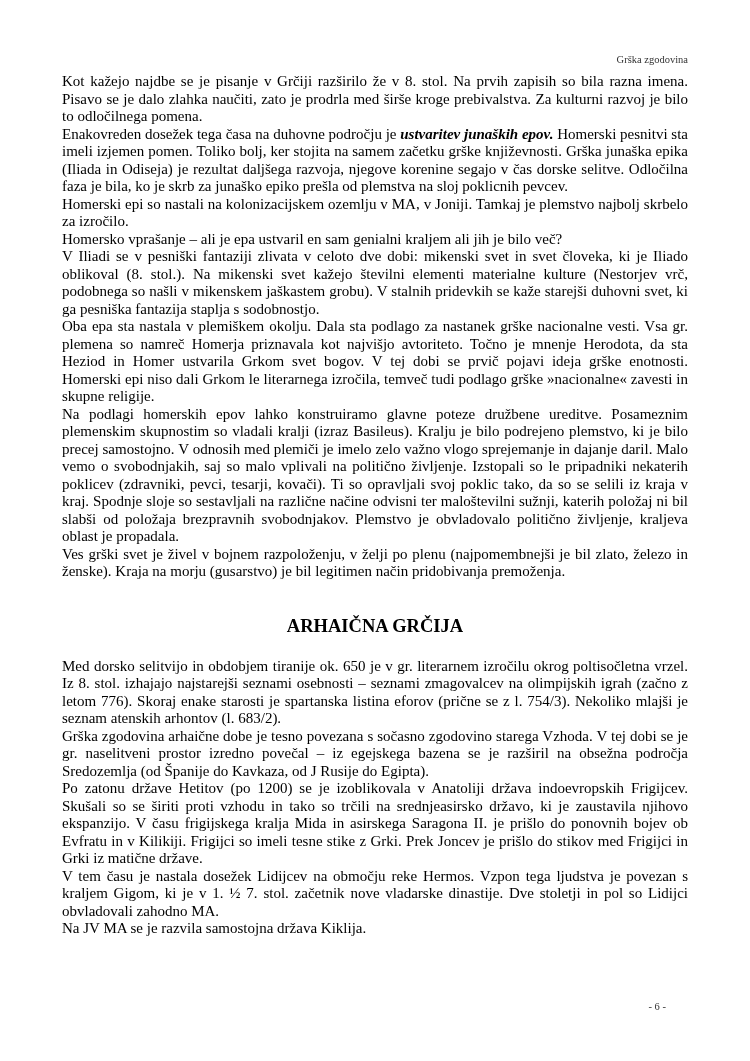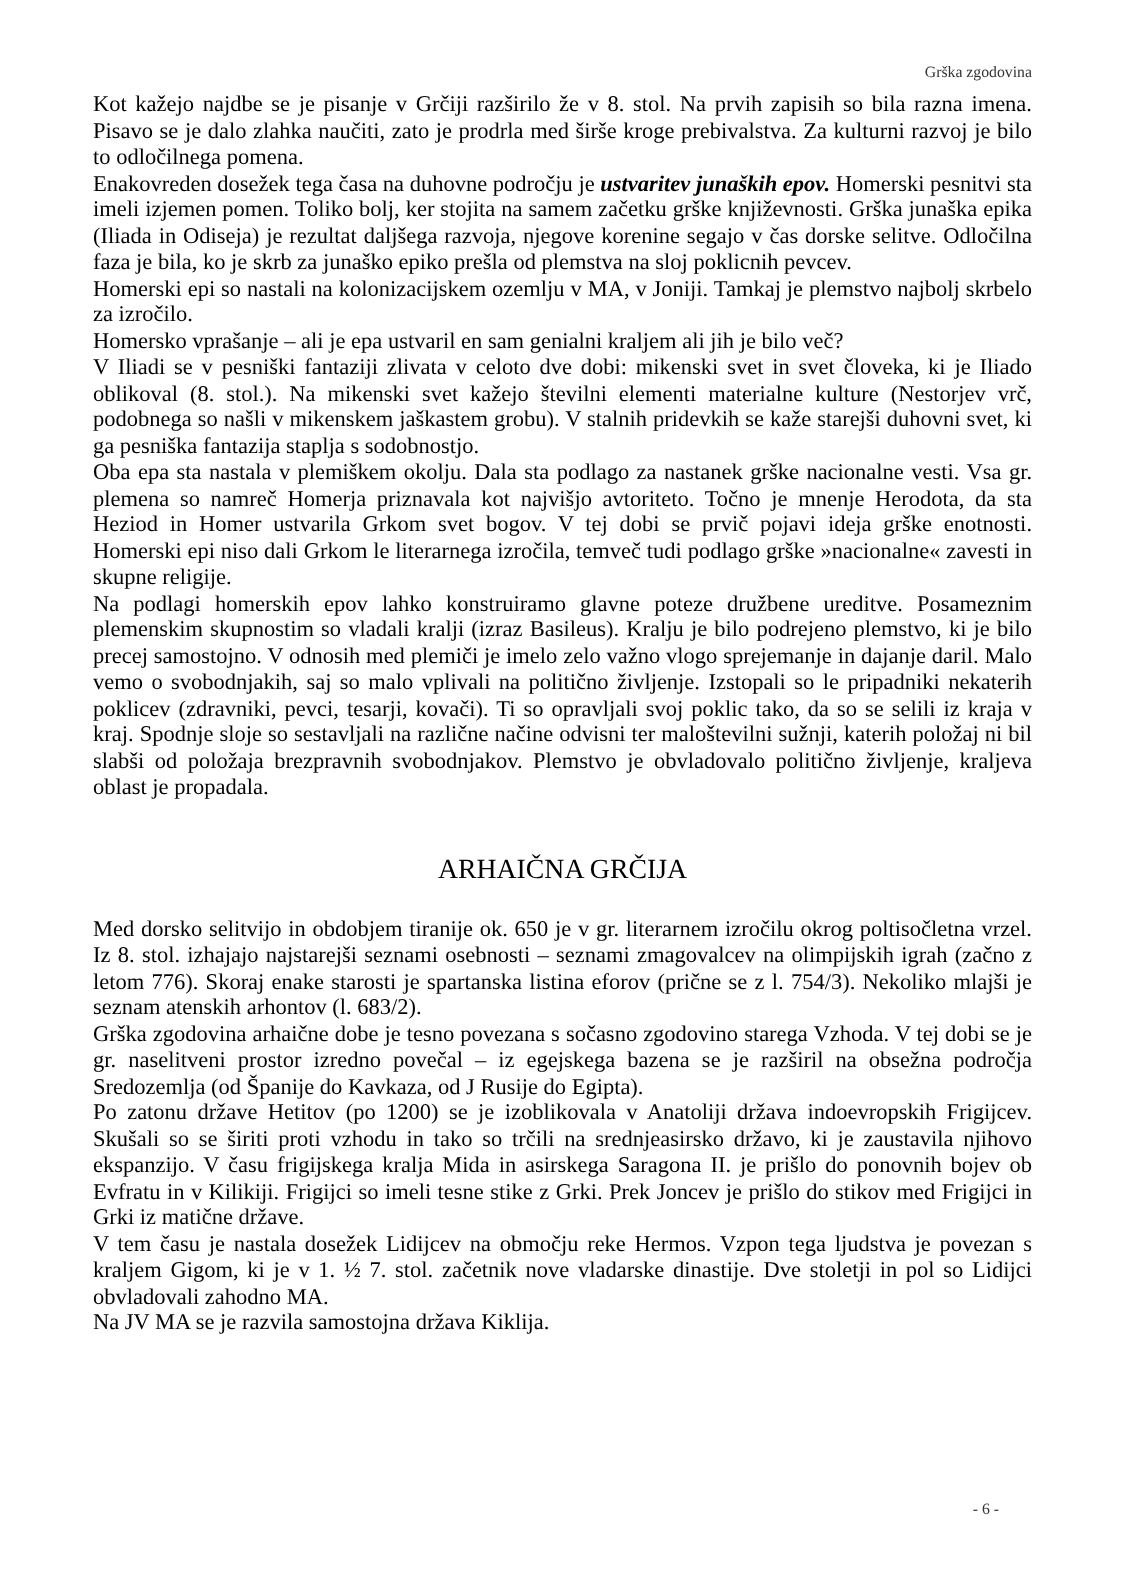--- a/index.html
+++ b/index.html
@@ -6,39 +6,39 @@
   body {
     width: 750px;
     height: 1061px;
     background: #ffffff;
     color: #000000;
     font-family: "Liberation Serif", serif;
     position: relative;
     overflow: hidden;
   }
   .page {
-    padding: 43px 62px 0 62px;
+    padding: 54px 62px 0 62px;
     box-sizing: border-box;
   }
   .header {
     text-align: right;
     font-size: 10.5px;
     line-height: 12px;
     color: #333333;
     margin-bottom: 7px;
   }
   .doc-body p {
     margin: 0;
     font-size: 15px;
     line-height: 17.5px;
     text-align: justify;
   }
   .doc-body .h1 {
     text-align: center;
-    font-weight: normal;
+    font-weight: bold;
     font-size: 18.5px;
     line-height: 22px;
     margin: 34px 0 21px 0;
   }
   .doc-body .h2 {
     font-weight: bold;
     font-size: 16.5px;
     line-height: 20px;
     margin: 14px 0 1px 0;
   }
@@ -61,20 +61,21 @@
     <span>Grška zgodovina</span>
   </div>
   <div class="doc-body">
       <p><span>Kot kažejo najdbe se je pisanje v Grčiji razširilo že v 8. stol. Na prvih zapisih so bila razna imena. Pisavo se je dalo zlahka naučiti, zato je prodrla med širše kroge prebivalstva. Za kulturni razvoj je bilo to odločilnega pomena.</span></p>
       <p><span>Enakovreden dosežek tega časa na duhovne področju je </span><span class="run-bi">ustvaritev junaških epov.</span><span> Homerski pesnitvi sta imeli izjemen pomen. Toliko bolj, ker stojita na samem začetku grške književnosti. Grška junaška epika (Iliada in Odiseja) je rezultat daljšega razvoja, njegove korenine segajo v čas dorske selitve. Odločilna faza je bila, ko je skrb za junaško epiko prešla od plemstva na sloj poklicnih pevcev.</span></p>
       <p><span>Homerski epi so nastali na kolonizacijskem ozemlju v MA, v Joniji. Tamkaj je plemstvo najbolj skrbelo za izročilo.</span></p>
       <p><span class="run-u">Homersko vprašanje</span><span> – ali je epa ustvaril en sam genialni kraljem ali jih je bilo več?</span></p>
       <p><span>V Iliadi se v pesniški fantaziji zlivata v celoto dve dobi: mikenski svet in svet človeka, ki je Iliado oblikoval (8. stol.). Na mikenski svet kažejo številni elementi materialne kulture (Nestorjev vrč, podobnega so našli v mikenskem jaškastem grobu). V stalnih pridevkih se kaže starejši duhovni svet, ki ga pesniška fantazija staplja s sodobnostjo.</span></p>
       <p><span>Oba epa sta nastala v plemiškem okolju. Dala sta podlago za nastanek </span><span class="run-u">grške nacionalne vesti</span><span>. Vsa gr. plemena so namreč Homerja priznavala kot najvišjo avtoriteto. Točno je mnenje Herodota, da sta Heziod in Homer ustvarila Grkom svet bogov. V tej dobi se prvič pojavi </span><span class="run-u">ideja grške enotnosti</span><span>. Homerski epi niso dali Grkom le literarnega izročila, temveč tudi podlago grške »nacionalne« zavesti in skupne religije.</span></p>
       <p><span>Na podlagi homerskih epov lahko konstruiramo glavne poteze </span><span class="run-b">družbene ureditve</span><span>. Posameznim plemenskim skupnostim so vladali </span><span class="run-u">kralji</span><span> (izraz Basileus). Kralju je bilo podrejeno </span><span class="run-u">plemstvo</span><span>, ki je bilo precej samostojno. V odnosih med plemiči je imelo zelo važno vlogo sprejemanje in dajanje daril. Malo vemo o </span><span class="run-u">svobodnjakih</span><span>, saj so malo vplivali na politično življenje. Izstopali so le pripadniki nekaterih poklicev (zdravniki, pevci, tesarji, kovači). Ti so opravljali svoj poklic tako, da so se selili iz kraja v kraj. Spodnje sloje so sestavljali na različne načine </span><span class="run-u">odvisni</span><span> ter maloštevilni </span><span class="run-u">sužnji</span><span>, katerih položaj ni bil slabši od položaja brezpravnih svobodnjakov. Plemstvo je obvladovalo politično življenje, kraljeva oblast je propadala.</span></p>
+      <p><span>Ves grški svet je živel v bojnem razpoloženju, v želji po plenu (najpomembnejši je bil zlato, železo in ženske). Kraja na morju (gusarstvo) je bil legitimen način pridobivanja premoženja.</span></p>
       <div class="h1">ARHAIČNA GRČIJA</div>
       <p><span>Med dorsko selitvijo in obdobjem tiranije ok. 650 je v gr. literarnem izročilu okrog poltisočletna vrzel. Iz 8. stol. izhajajo najstarejši seznami osebnosti – </span><span class="run-u">seznami zmagovalcev na olimpijskih igrah</span><span> (začno z letom 776). Skoraj enake starosti je </span><span class="run-u">spartanska listina eforov</span><span> (prične se z l. 754/3). Nekoliko mlajši je </span><span class="run-u">seznam atenskih arhontov</span><span> (l. 683/2).</span></p>
       <p><span>Grška zgodovina arhaične dobe je tesno povezana s sočasno zgodovino starega Vzhoda. V tej dobi se je gr. naselitveni prostor izredno povečal – iz egejskega bazena se je razširil na obsežna področja Sredozemlja (od Španije do Kavkaza, od J Rusije do Egipta).</span></p>
       <p><span>Po zatonu države Hetitov (po 1200) se je izoblikovala v Anatoliji država indoevropskih </span><span class="run-u">Frigijcev</span><span>. Skušali so se širiti proti vzhodu in tako so trčili na srednjeasirsko državo, ki je zaustavila njihovo ekspanzijo. V času frigijskega kralja Mida in asirskega Saragona II. je prišlo do ponovnih bojev ob Evfratu in v Kilikiji. Frigijci so imeli tesne stike z Grki. Prek Joncev je prišlo do stikov med Frigijci in Grki iz matične države.</span></p>
       <p><span>V tem času je nastala dosežek </span><span class="run-u">Lidijcev</span><span> na območju reke Hermos. Vzpon tega ljudstva je povezan s kraljem Gigom, ki je v 1. ½ 7. stol. začetnik nove vladarske dinastije. Dve stoletji in pol so Lidijci obvladovali zahodno MA.</span></p>
       <p><span>Na JV MA se je razvila samostojna država </span><span class="run-u">Kiklija</span><span>.</span></p>
     </div>
 </div>
 <div class="footer">- 6 -</div>
 

